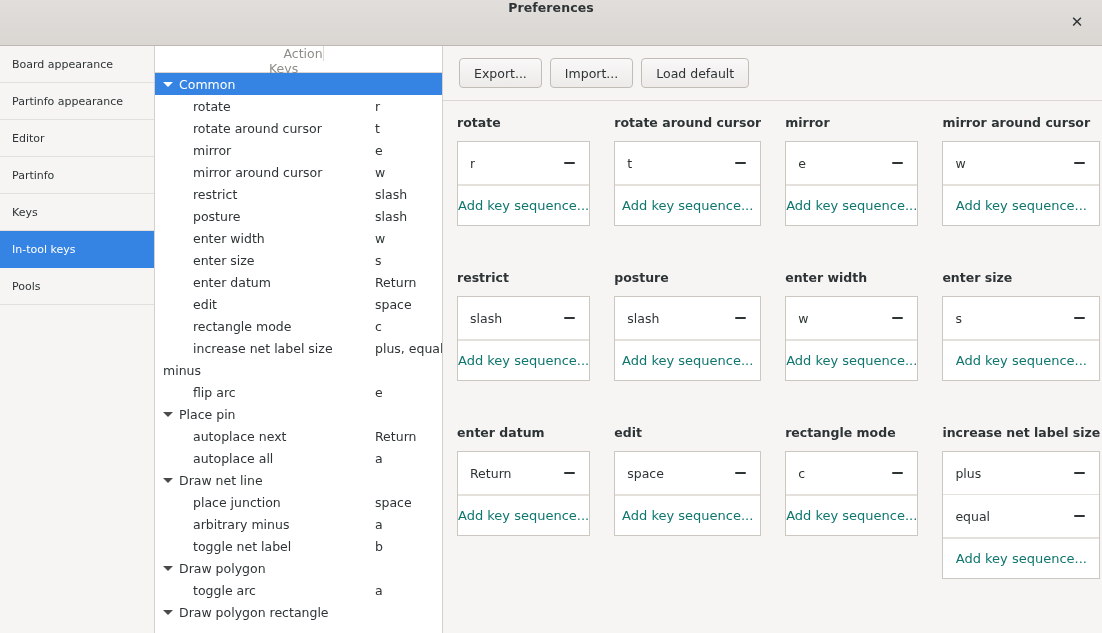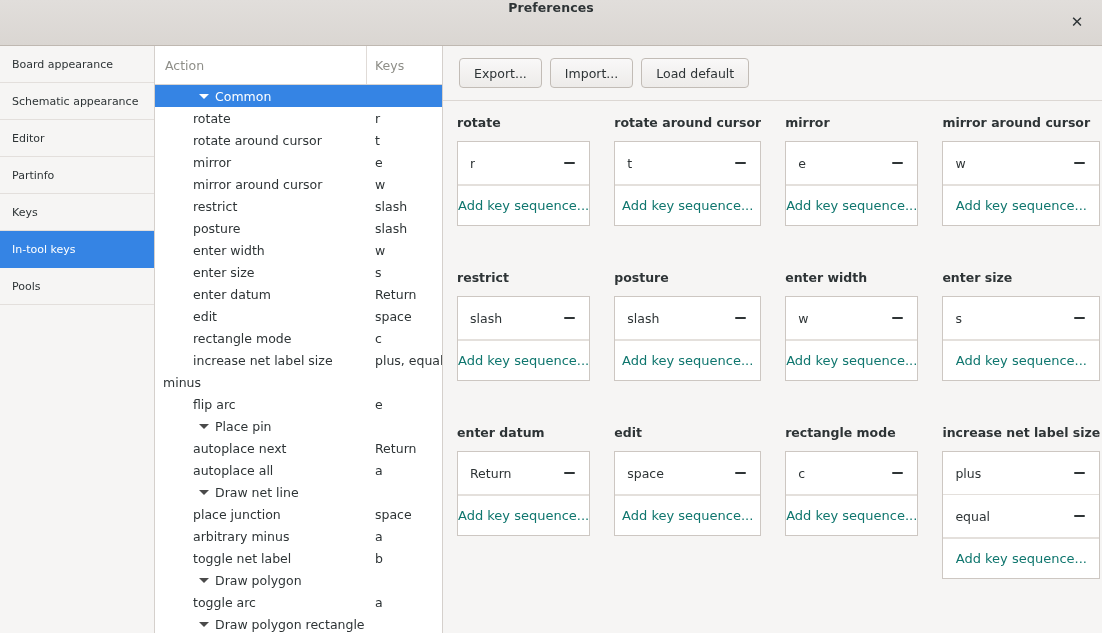--- a/index.html
+++ b/index.html
@@ -101,27 +101,28 @@
     width: 288px;
     min-width: 288px;
     background: #ffffff;
     border-right: 1px solid #d5d0cc;
     box-sizing: border-box;
     display: flex;
     flex-direction: column;
     overflow: hidden;
   }
   .tree-header {
-    height: 39px;
+    height: 27px;
     min-height: 27px;
     display: flex;
     background: #ffffff;
     border-bottom: 1px solid #d9d4d0;
     box-sizing: border-box;
     align-items: center;
+    flex-direction: column;
   }
   .tree-header .col-action {
     flex: 1;
     padding-left: 10px;
     color: #8e8e88;
     font-size: 12.5px;
     box-sizing: border-box;
     border-right: 1px solid #e0dbd7;
     height: 100%;
     display: flex;
@@ -158,21 +159,20 @@
     background: #3584e4;
     color: #ffffff;
   }
   .tree-row .cell-action {
     flex: 1;
     display: flex;
     align-items: center;
     overflow: hidden;
     white-space: nowrap;
     box-sizing: border-box;
-    padding-left: 36px;
   }
   .tree-row .cell-keys {
     width: 75px;
     min-width: 75px;
     padding-left: 8px;
     white-space: nowrap;
     overflow: hidden;
     box-sizing: border-box;
   }
   .expander {
@@ -322,21 +322,21 @@
     <div class="titlebar-close">✕</div>
   </div>
 
   <div class="body-row">
 
     <div class="sidebar" id="sidebar">
         <div class="sidebar-item">
           <span>Board appearance</span>
         </div>
         <div class="sidebar-item">
-          <span>Schematic appearance</span>
+          <span>Partinfo appearance</span>
         </div>
         <div class="sidebar-item">
           <span>Editor</span>
         </div>
         <div class="sidebar-item">
           <span>Partinfo</span>
         </div>
         <div class="sidebar-item">
           <span>Keys</span>
         </div>

